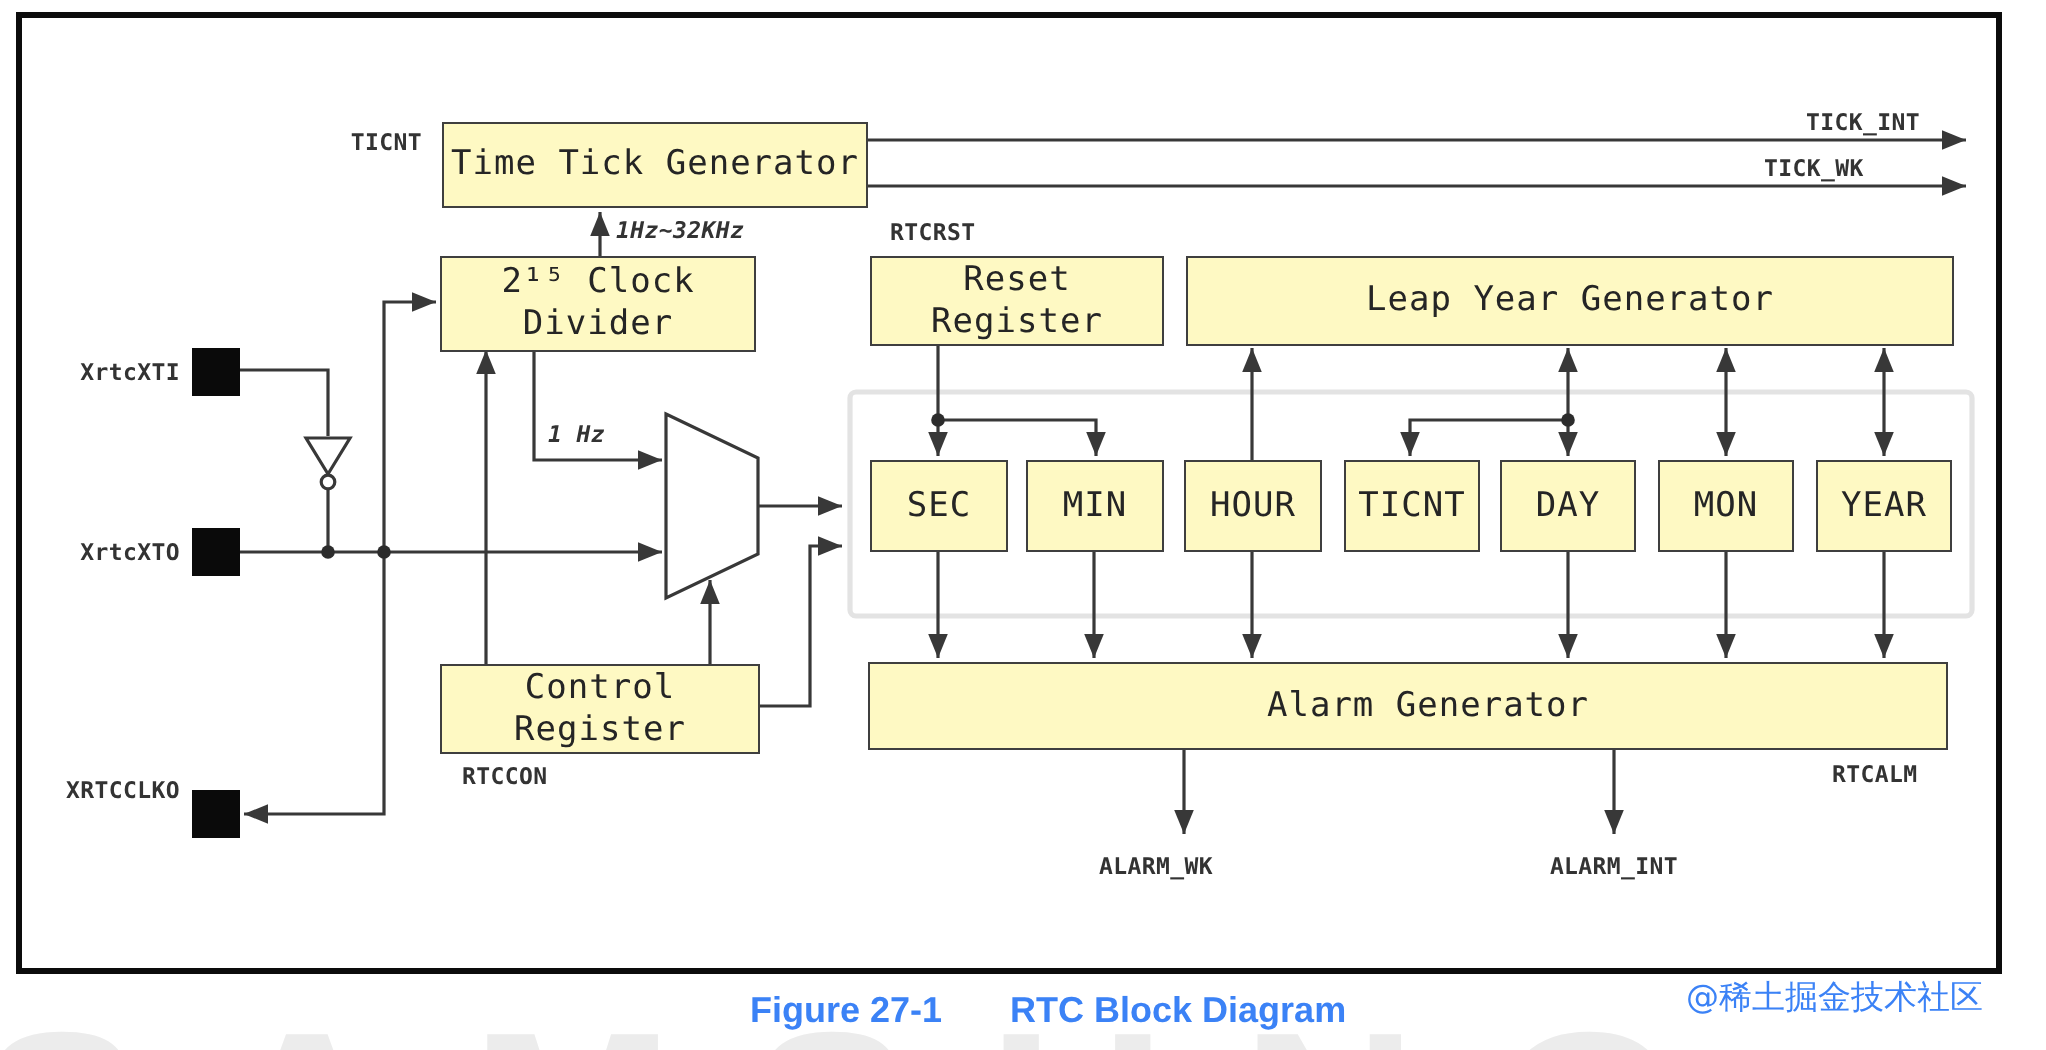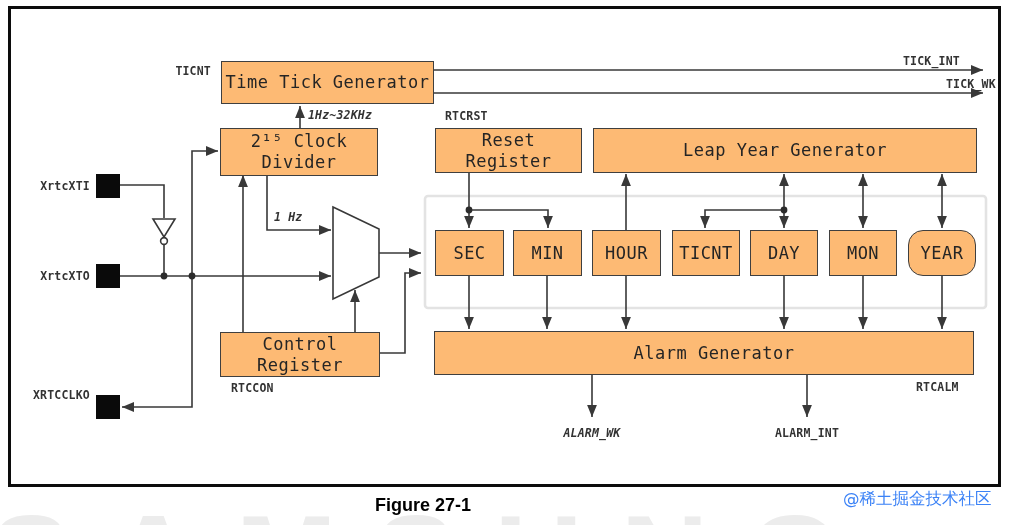--- a/index.html
+++ b/index.html
@@ -16,49 +16,49 @@
   }
   
   .frame{
     position:absolute;left:8px;top:6px;width:987px;height:475px;
     border:3px solid #0c0c0c;background:#ffffff;z-index:1;
   }
   .svg-layer{position:absolute;left:0;top:0;z-index:2;}
   
   .block{
     position:absolute;z-index:3;box-sizing:border-box;
-    border:1.6px solid #3f3f3f;background:#fdba74;
+    border:1.6px solid #3f3f3f;background:#fef9c3;
     display:flex;align-items:center;justify-content:center;text-align:center;
     font-size:17px;color:#252525;line-height:21px;white-space:pre-line;
     letter-spacing:0.5px;
   }
   .b-ttg{left:221px;top:61px;width:213px;height:43px;}
   .b-div{left:220px;top:128px;width:158px;height:48px;}
   .b-rst{left:435px;top:128px;width:147px;height:45px;}
   .b-lyg{left:593px;top:128px;width:384px;height:45px;}
   .b-ctl{left:220px;top:332px;width:160px;height:45px;}
   .b-alm{left:434px;top:331px;width:540px;height:44px;padding-left:20px;}
   .reg{top:230px;height:46px;font-size:17px;}
   .r0{left:435px;width:69px;} .r1{left:513px;width:69px;}
   .r2{left:592px;width:69px;} .r3{left:672px;width:68px;}
   .r4{left:750px;width:68px;} .r5{left:829px;width:68px;}
-  .r6{left:908px;width:68px;border-radius:15px;}
+  .r6{left:908px;width:68px;}
   
   .lbl{
     position:absolute;z-index:4;font-size:11.5px;font-weight:600;color:#333333;
     line-height:12px;white-space:nowrap;letter-spacing:0.2px;
   }
   .lbl.it{font-style:italic;font-weight:600;}
   .pinlbl{left:14px;width:76px;text-align:right;}
   .ctr{text-align:center;}
   
   .caption{
     position:absolute;left:375px;top:495px;z-index:5;display:flex;gap:34px;
     font-family:"Liberation Sans","DejaVu Sans",sans-serif;
-    font-weight:bold;font-size:18px;color:#000000;white-space:nowrap;
+    font-weight:bold;font-size:18px;color:#3b82f6;white-space:nowrap;
   }
   
   .wm{
     position:absolute;left:843px;top:488px;z-index:5;
     font-family:"DejaVu Sans","Liberation Sans",sans-serif;
     font-size:16.5px;color:#3b82f6;white-space:nowrap;
   }
 </style>
 </head>
 <body>
@@ -150,30 +150,31 @@
   <div class="block reg r4">DAY</div>
   <div class="block reg r5">MON</div>
   <div class="block reg r6">YEAR</div>
 
   <div class="lbl" style="left:173px;top:65px;width:38px;text-align:right;">TICNT</div>
   <div class="lbl" style="left:445px;top:110px;">RTCRST</div>
   <div class="lbl" style="left:231px;top:382px;">RTCCON</div>
   <div class="lbl" style="left:916px;top:381px;">RTCALM</div>
 
   <div class="lbl" style="left:903px;top:55px;">TICK_INT</div>
-  <div class="lbl" style="left:946px;top:78px;">TICK_WK</div>
-  <div class="lbl ctr" style="left:550px;top:427px;width:84px;font-style:italic;">ALARM_WK</div>
+  <div class="lbl" style="left:882px;top:78px;">TICK_WK</div>
+  <div class="lbl ctr" style="left:536px;top:427px;width:84px;">ALARM_WK</div>
   <div class="lbl ctr" style="left:765px;top:427px;width:84px;">ALARM_INT</div>
 
   <div class="lbl it" style="left:308px;top:109px;">1Hz~32KHz</div>
   <div class="lbl it" style="left:274px;top:211px;">1 Hz</div>
 
   <div class="lbl pinlbl" style="top:180px;">XrtcXTI</div>
   <div class="lbl pinlbl" style="top:270px;">XrtcXTO</div>
   <div class="lbl pinlbl" style="top:389px;">XRTCCLKO</div>
 
   <div class="caption">
     <span>Figure 27-1</span>
+    <span>RTC Block Diagram</span>
   </div>
 
   <div class="wm">@稀土掘金技术社区</div>
 
 </div>
 
 </body></html>

